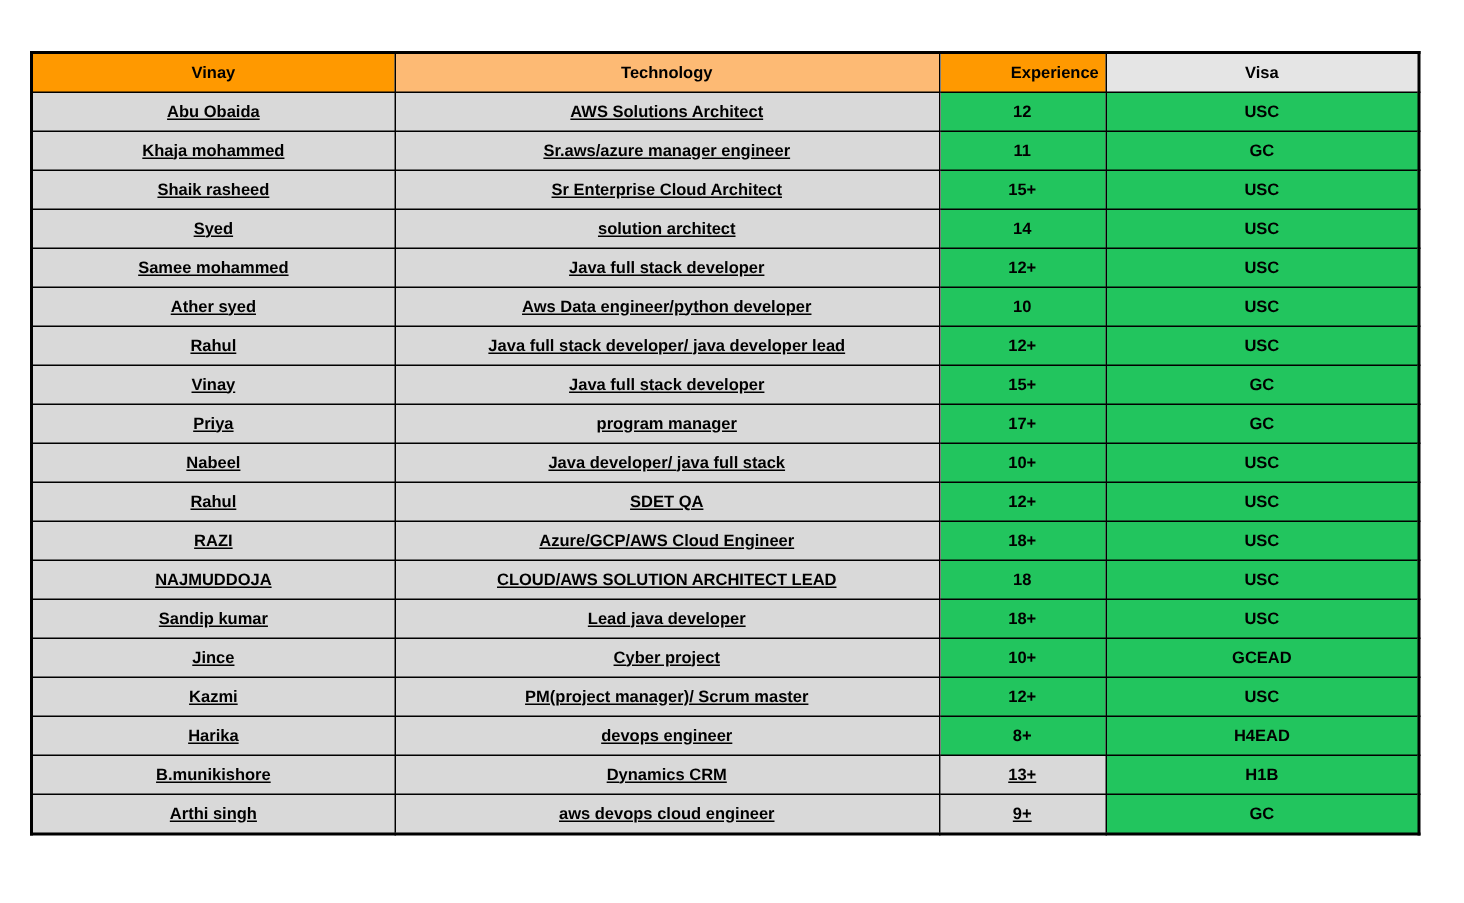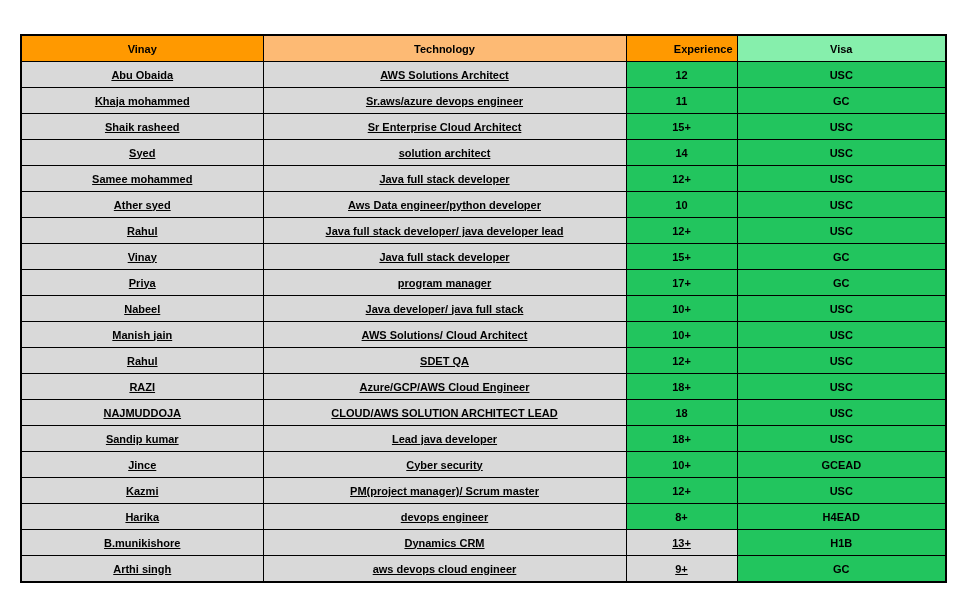--- a/index.html
+++ b/index.html
@@ -52,33 +52,33 @@
         <col style="width: 242px;">
         <col style="width: 363px;">
         <col style="width: 111px;">
         <col style="width: 209px;">
       </colgroup>
     <thead>
       <tr>
           <th style="background: rgb(255, 153, 0);">Vinay</th>
           <th style="background: #fdba74;">Technology</th>
           <th style="background: rgb(255, 153, 0); text-align: right;">Experience</th>
-          <th style="background: #86efac;">Visa</th>
+          <th style="background: #e5e5e5;">Visa</th>
         </tr>
     </thead>
     <tbody>
         <tr>
           <td class="bg-light">Abu Obaida</td>
           <td class="bg-light">AWS Solutions Architect</td>
           <td class="bg-dark">12</td>
           <td class="bg-dark">USC</td>
         </tr>
         <tr>
           <td class="bg-light">Khaja mohammed</td>
-          <td class="bg-light">Sr.aws/azure devops engineer</td>
+          <td class="bg-light">Sr.aws/azure manager engineer</td>
           <td class="bg-dark">11</td>
           <td class="bg-dark">GC</td>
         </tr>
         <tr>
           <td class="bg-light">Shaik rasheed</td>
           <td class="bg-light">Sr Enterprise Cloud Architect</td>
           <td class="bg-dark">15+</td>
           <td class="bg-dark">USC</td>
         </tr>
         <tr>
@@ -117,26 +117,20 @@
           <td class="bg-dark">17+</td>
           <td class="bg-dark">GC</td>
         </tr>
         <tr>
           <td class="bg-light">Nabeel</td>
           <td class="bg-light">Java developer/ java full stack</td>
           <td class="bg-dark">10+</td>
           <td class="bg-dark">USC</td>
         </tr>
         <tr>
-          <td class="bg-light">Manish jain</td>
-          <td class="bg-light">AWS Solutions/ Cloud Architect</td>
-          <td class="bg-dark">10+</td>
-          <td class="bg-dark">USC</td>
-        </tr>
-        <tr>
           <td class="bg-light">Rahul</td>
           <td class="bg-light">SDET QA</td>
           <td class="bg-dark">12+</td>
           <td class="bg-dark">USC</td>
         </tr>
         <tr>
           <td class="bg-light">RAZI</td>
           <td class="bg-light">Azure/GCP/AWS Cloud Engineer</td>
           <td class="bg-dark">18+</td>
           <td class="bg-dark">USC</td>
@@ -148,21 +142,21 @@
           <td class="bg-dark">USC</td>
         </tr>
         <tr>
           <td class="bg-light">Sandip kumar</td>
           <td class="bg-light">Lead java developer</td>
           <td class="bg-dark">18+</td>
           <td class="bg-dark">USC</td>
         </tr>
         <tr>
           <td class="bg-light">Jince</td>
-          <td class="bg-light">Cyber security</td>
+          <td class="bg-light">Cyber project</td>
           <td class="bg-dark">10+</td>
           <td class="bg-dark">GCEAD</td>
         </tr>
         <tr>
           <td class="bg-light">Kazmi</td>
           <td class="bg-light">PM(project manager)/ Scrum master</td>
           <td class="bg-dark">12+</td>
           <td class="bg-dark">USC</td>
         </tr>
         <tr>

